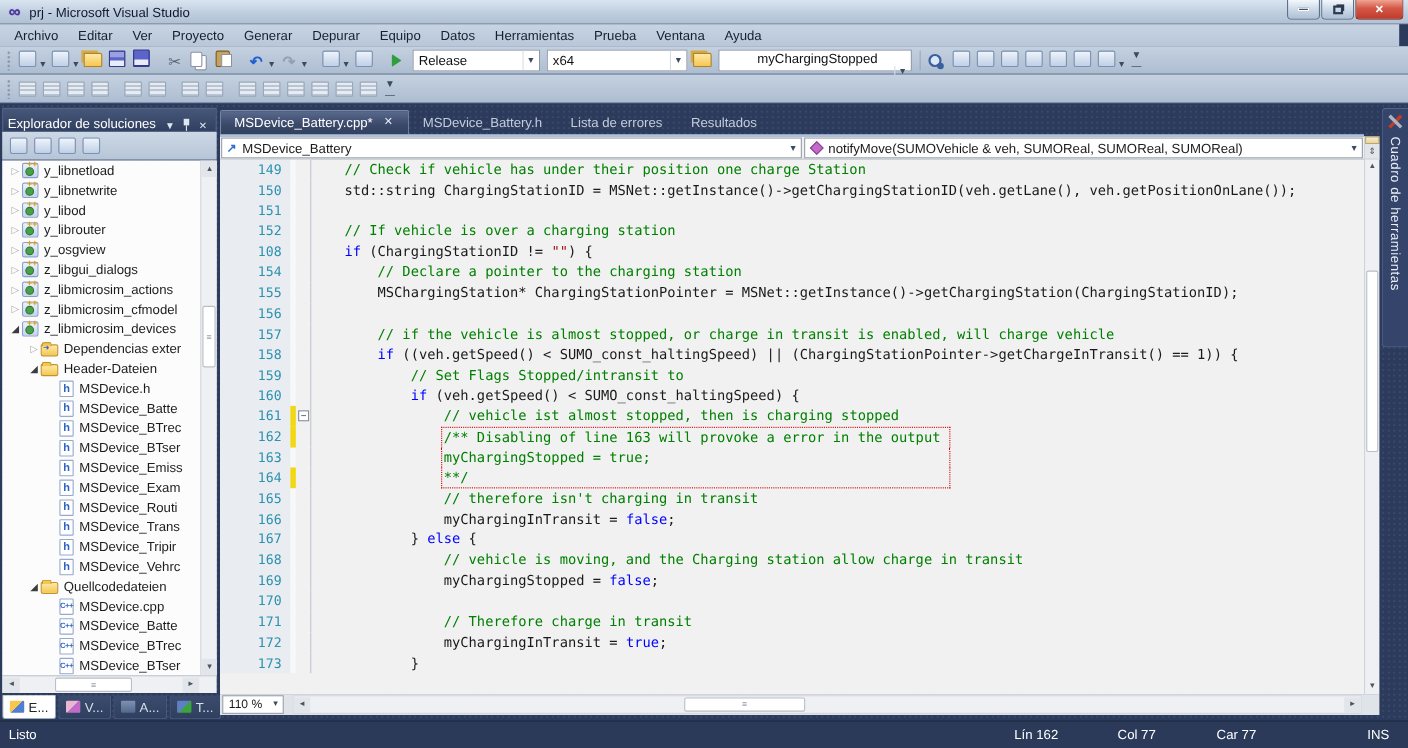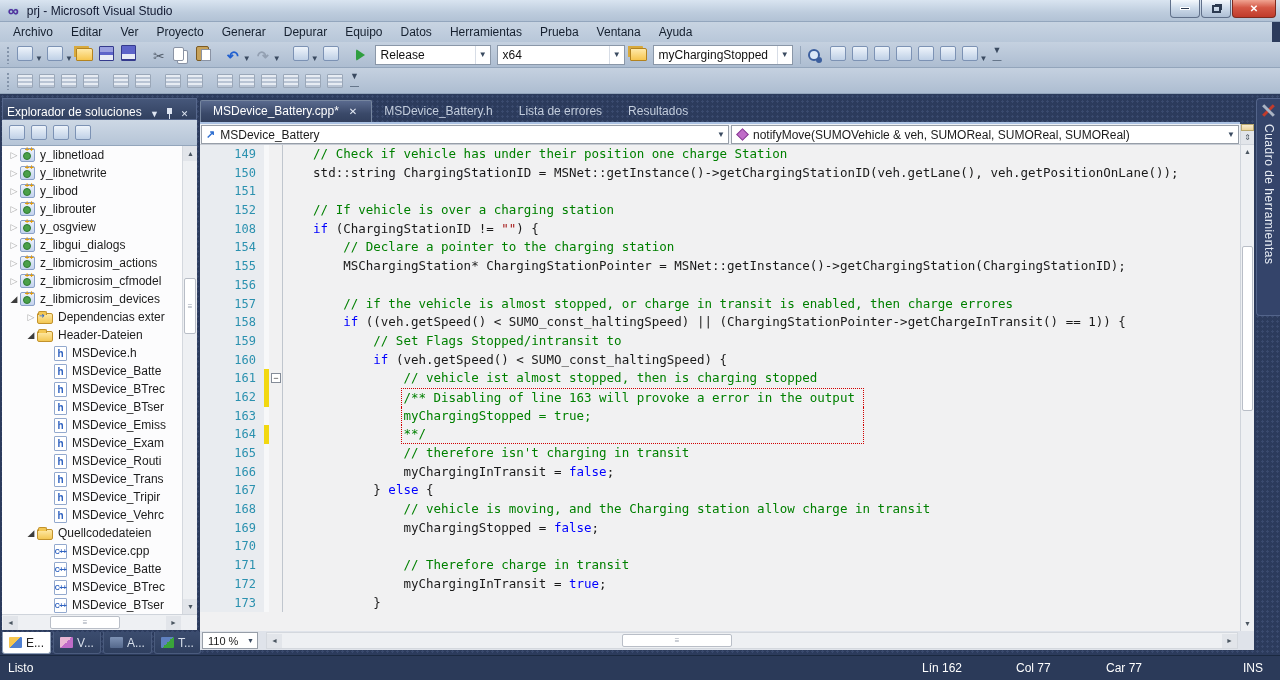--- a/index.html
+++ b/index.html
@@ -59,21 +59,21 @@
     background:#fff; border:1px solid #8a93a4; }
   .tbi.copy::before { content:""; width:9px; height:12px; background:#fff; border:1px solid #8a93a4;
     box-shadow:4px 3px 0 -1px #fff, 4px 3px 0 0 #8a93a4; margin-left:-4px; margin-top:-2px; }
   .tbi.find-symbol::before { content:""; width:8px; height:8px; border:2px solid #3c5f9e; border-radius:50%;
     background:#dbe8f8; box-shadow:5px 5px 0 -3px #3c5f9e; margin:-3px 0 0 -3px; }
   .dd { font-size:8px; color:#3a4a60; margin:0 1px 0 -1px; }
   .combo { height:20px; background:#fff; border:1px solid #8a97a8; display:flex; align-items:center;
     margin:0 3px; padding-left:5px; font-size:12px; color:#111; }
   .combo .combo-arr { margin-left:auto; width:15px; height:100%; display:flex; align-items:center;
     justify-content:center; font-size:8px; color:#3a4a60; border-left:1px solid #d7dde6; }
-  #combo-config { width:116px; } #combo-platform { width:128px; } #combo-search { width:140px; }
+  #combo-config { width:116px; } #combo-platform { width:128px; } #combo-search { width:176px;flex-direction:column; }
   .tbi2 { width:20px; height:20px; margin:0 1px; display:inline-flex; align-items:center; justify-content:center; }
   .tbi2::before { content:""; width:14px; height:12px; border:1px solid #9aa7b8;
     background:repeating-linear-gradient(#e7ecf3 0 2px, #b9c4d4 2px 4px); border-radius:1px; }
   .overflow-dd { margin-left:4px; font-size:9px; color:#3a4a60; letter-spacing:-1px; }
 
   
   #main { position:absolute; left:0; top:94px; width:1280px; height:561px; background:#2c3b5c;
     background-image:radial-gradient(#3a4a6e 1px, transparent 1.1px); background-size:5px 5px; }
 
   
@@ -476,21 +476,21 @@
       </div>
       <div id="codearea">
           <div class="crow"><span class="ln">149</span><span class="chg"></span><span class="fold"></span><span class="ct" style="padding-left: 4ch;"><span class="tk-com">// Check if vehicle has under their position one charge Station</span></span></div>
           <div class="crow"><span class="ln">150</span><span class="chg"></span><span class="fold"></span><span class="ct" style="padding-left: 4ch;"><span class="tk-code">std::string ChargingStationID = MSNet::getInstance()-&gt;getChargingStationID(veh.getLane(), veh.getPositionOnLane());</span></span></div>
           <div class="crow"><span class="ln">151</span><span class="chg"></span><span class="fold"></span><span class="ct" style="padding-left: 0ch;"></span></div>
           <div class="crow"><span class="ln">152</span><span class="chg"></span><span class="fold"></span><span class="ct" style="padding-left: 4ch;"><span class="tk-com">// If vehicle is over a charging station</span></span></div>
           <div class="crow"><span class="ln">108</span><span class="chg"></span><span class="fold"></span><span class="ct" style="padding-left: 4ch;"><span class="tk-kw">if</span><span class="tk-code"> (ChargingStationID != </span><span class="tk-str">""</span><span class="tk-code">) {</span></span></div>
           <div class="crow"><span class="ln">154</span><span class="chg"></span><span class="fold"></span><span class="ct" style="padding-left: 8ch;"><span class="tk-com">// Declare a pointer to the charging station</span></span></div>
           <div class="crow"><span class="ln">155</span><span class="chg"></span><span class="fold"></span><span class="ct" style="padding-left: 8ch;"><span class="tk-code">MSChargingStation* ChargingStationPointer = MSNet::getInstance()-&gt;getChargingStation(ChargingStationID);</span></span></div>
           <div class="crow"><span class="ln">156</span><span class="chg"></span><span class="fold"></span><span class="ct" style="padding-left: 0ch;"></span></div>
-          <div class="crow"><span class="ln">157</span><span class="chg"></span><span class="fold"></span><span class="ct" style="padding-left: 8ch;"><span class="tk-com">// if the vehicle is almost stopped, or charge in transit is enabled, then charge errores</span></span></div>
+          <div class="crow"><span class="ln">157</span><span class="chg"></span><span class="fold"></span><span class="ct" style="padding-left: 8ch;"><span class="tk-com">// if the vehicle is almost stopped, or charge in transit is enabled, will charge vehicle</span></span></div>
           <div class="crow"><span class="ln">158</span><span class="chg"></span><span class="fold"></span><span class="ct" style="padding-left: 8ch;"><span class="tk-kw">if</span><span class="tk-code"> ((veh.getSpeed() &lt; SUMO_const_haltingSpeed) || (ChargingStationPointer-&gt;getChargeInTransit() == 1)) {</span></span></div>
           <div class="crow"><span class="ln">159</span><span class="chg"></span><span class="fold"></span><span class="ct" style="padding-left: 12ch;"><span class="tk-com">// Set Flags Stopped/intransit to</span></span></div>
           <div class="crow"><span class="ln">160</span><span class="chg"></span><span class="fold"></span><span class="ct" style="padding-left: 12ch;"><span class="tk-kw">if</span><span class="tk-code"> (veh.getSpeed() &lt; SUMO_const_haltingSpeed) {</span></span></div>
           <div class="crow"><span class="ln">161</span><span class="chg on"></span><span class="fold"><span class="foldbox">−</span></span><span class="ct" style="padding-left: 16ch;"><span class="tk-com">// vehicle ist almost stopped, then is charging stopped</span></span></div>
           <div class="crow"><span class="ln">162</span><span class="chg on"></span><span class="fold"></span><span class="ct" style="padding-left: 16ch;"><span class="cbox t"><span class="tk-com">/** Disabling of line 163 will provoke a error in the output</span></span></span></div>
           <div class="crow"><span class="ln">163</span><span class="chg"></span><span class="fold"></span><span class="ct" style="padding-left: 16ch;"><span class="cbox m"><span class="tk-com">myChargingStopped = true;</span></span></span></div>
           <div class="crow"><span class="ln">164</span><span class="chg on"></span><span class="fold"></span><span class="ct" style="padding-left: 16ch;"><span class="cbox b"><span class="tk-com">**/</span></span></span></div>
           <div class="crow"><span class="ln">165</span><span class="chg"></span><span class="fold"></span><span class="ct" style="padding-left: 16ch;"><span class="tk-com">// therefore isn't charging in transit</span></span></div>
           <div class="crow"><span class="ln">166</span><span class="chg"></span><span class="fold"></span><span class="ct" style="padding-left: 16ch;"><span class="tk-code">myChargingInTransit = </span><span class="tk-kw">false</span><span class="tk-code">;</span></span></div>
           <div class="crow"><span class="ln">167</span><span class="chg"></span><span class="fold"></span><span class="ct" style="padding-left: 12ch;"><span class="tk-code">} </span><span class="tk-kw">else</span><span class="tk-code"> {</span></span></div>

